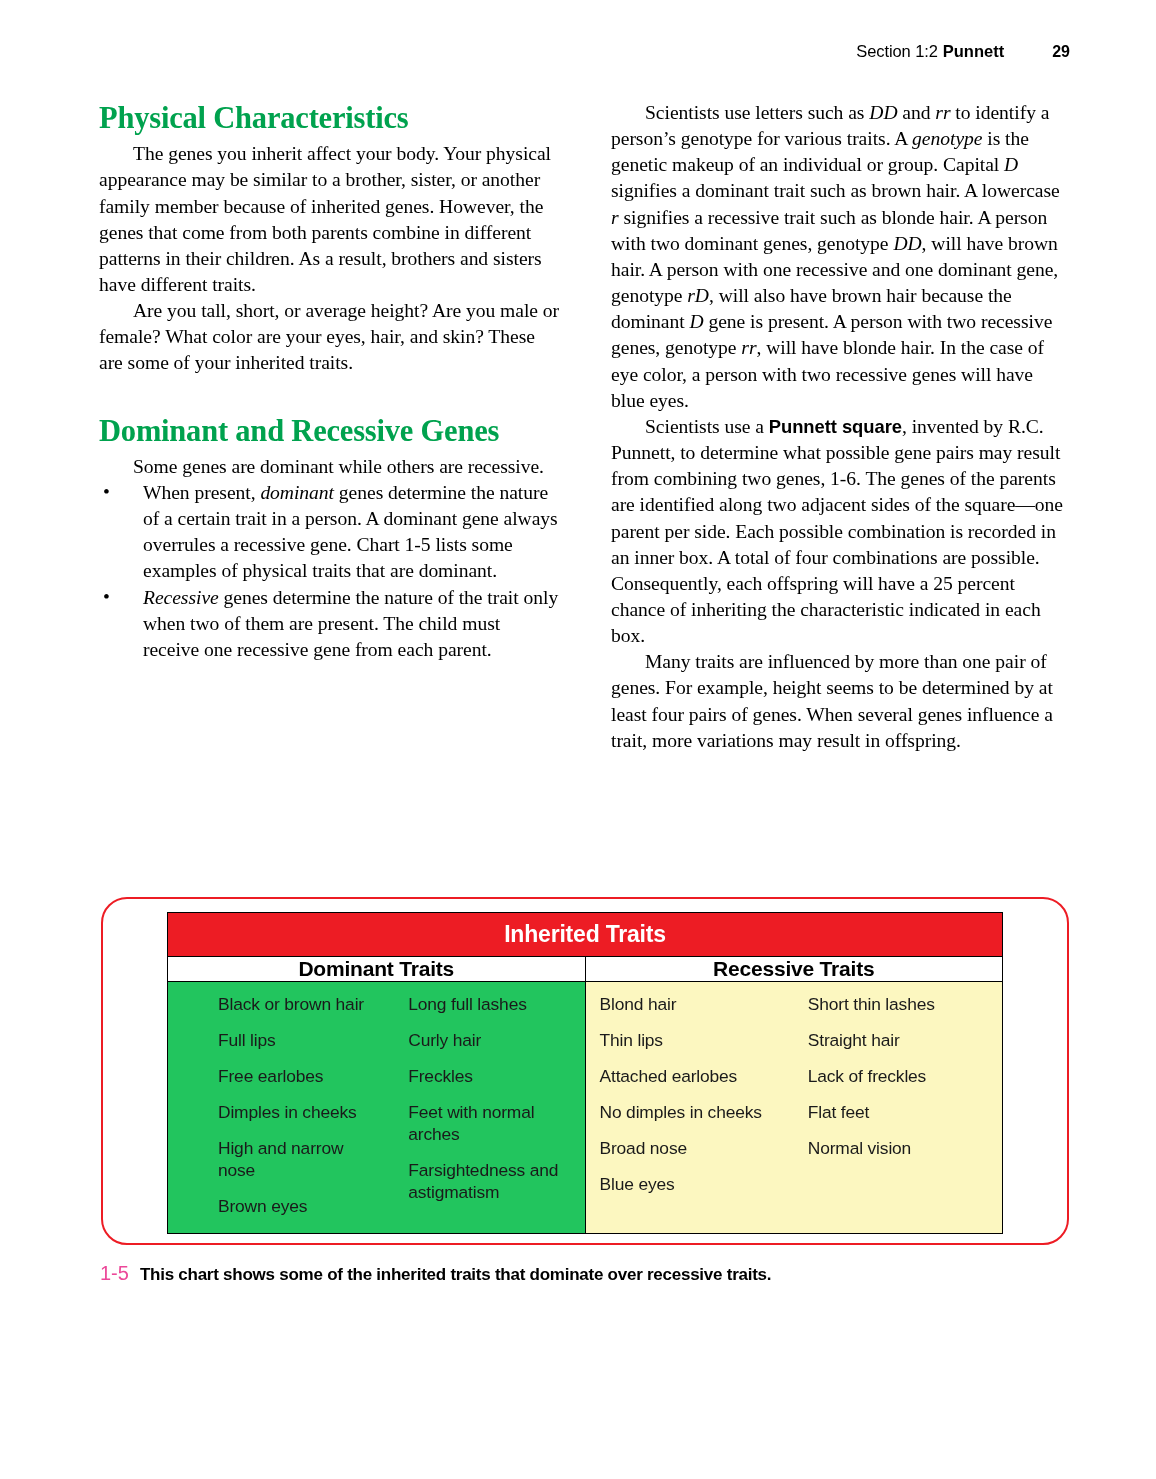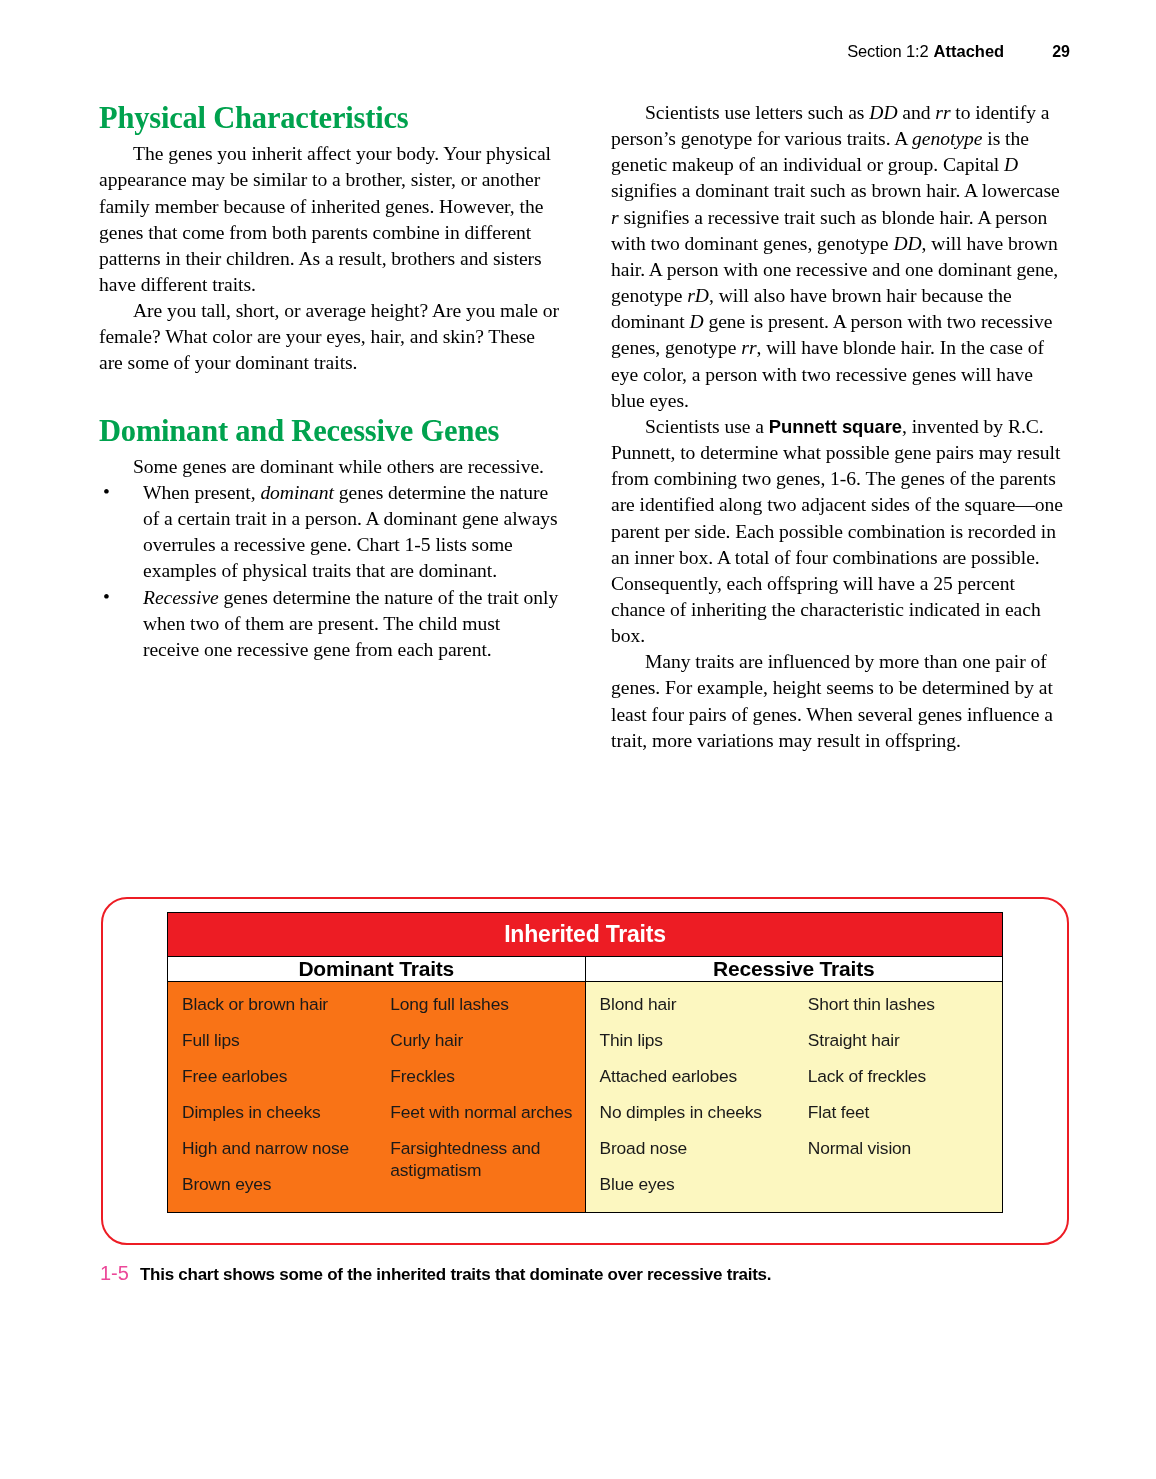--- a/index.html
+++ b/index.html
@@ -142,21 +142,21 @@
   .chart-subhead-cell {
     background: #ffffff;
     color: #000000;
     font-size: 21px;
     font-weight: bold;
     text-align: center;
     height: 25px;
     letter-spacing: -0.2px;
   }
   .chart-body-cell { vertical-align: top; }
-  .chart-body-cell.dominant { background: #f97316; }
+  .chart-body-cell.dominant { background: #22c55e; padding-left: 36px; }
   .chart-body-cell.recessive { background: #FCF7C0; }
 
   .cell-cols {
     display: flex;
     padding: 12px 0 16px 0;
   }
   .cell-col {
     width: 50%;
     padding: 0 10px 0 14px;
   }
@@ -192,30 +192,30 @@
     font-size: 17px;
     letter-spacing: -0.25px;
     white-space: pre;
   }
 </style>
 </head>
 <body>
 
 <div class="running-head">
   <span class="rh-section">Section 1:2</span>
-  <span class="rh-title">Attached</span>
+  <span class="rh-title">Punnett</span>
   <span class="rh-page">29</span>
 </div>
 
 <div class="columns">
 
   <div class="col">
     <h2 class="section-head">Physical Characteristics</h2>
     <p class="body-par">The genes you inherit affect your body. Your physical appearance may be similar to a brother, sister, or another family member because of inherited genes. However, the genes that come from both parents combine in different patterns in their children. As a result, brothers and sisters have different traits.</p>
-    <p class="body-par">Are you tall, short, or average height? Are you male or female? What color are your eyes, hair, and skin? These are some of your dominant traits.</p>
+    <p class="body-par">Are you tall, short, or average height? Are you male or female? What color are your eyes, hair, and skin? These are some of your inherited traits.</p>
 
     <h2 class="section-head second">Dominant and Recessive Genes</h2>
     <p class="body-par">Some genes are dominant while others are recessive.</p>
 
     <ul class="trait-list">
       <li>
         <span class="bullet">•</span><span>When present, </span><em>dominant</em><span> genes determine the nature of a certain trait in a person. A dominant gene always overrules a recessive gene. Chart 1-5 lists some examples of physical traits that are dominant.</span>
       </li>
       <li>
         <span class="bullet">•</span><em>Recessive</em><span> genes determine the nature of the trait only when two of them are present. The child must receive one recessive gene from each parent.</span>

